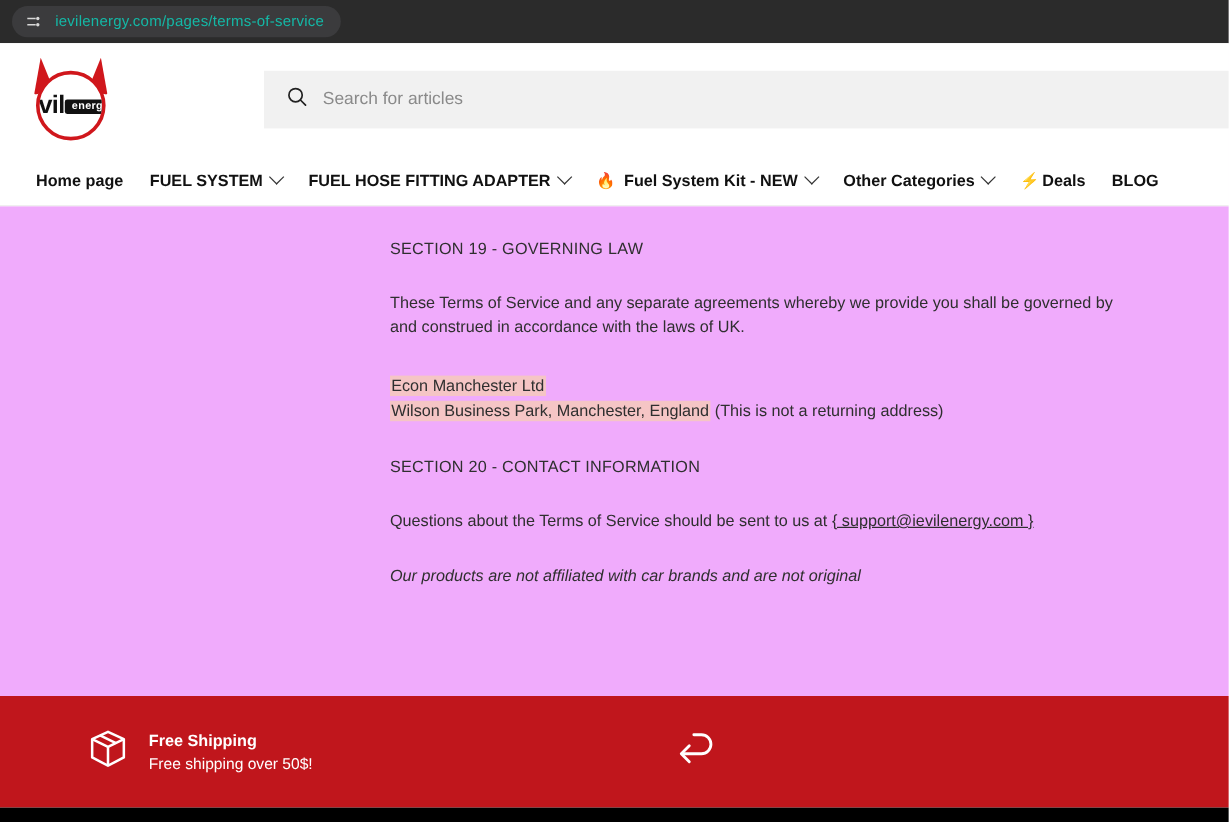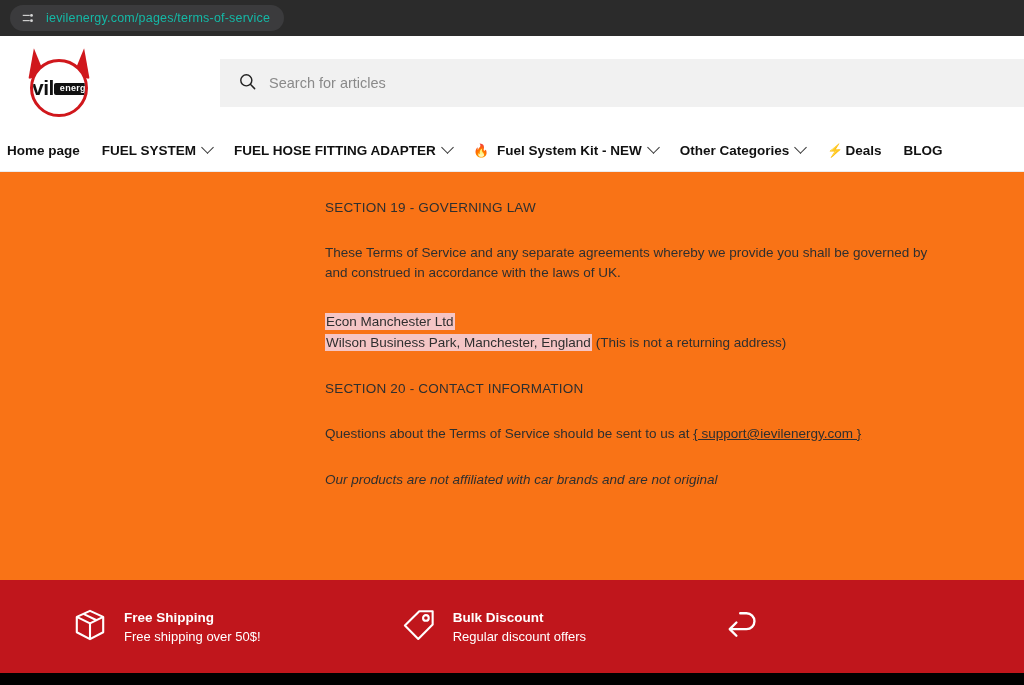--- a/index.html
+++ b/index.html
@@ -137,21 +137,21 @@
     color: #333;
     width: 90%;
   }
   .search-input::placeholder { color: #8a8a8a; }
 
   
   .nav {
     height: 42px;
     display: flex;
     align-items: center;
-    padding-left: 7px;
+    padding-left: 30px;
     gap: 22px;
     border-bottom: 1px solid #ececec;
     background: #ffffff;
   }
   .nav-item {
     display: flex;
     align-items: center;
     gap: 7px;
     font-size: 13.5px;
     font-weight: bold;
@@ -164,21 +164,21 @@
     display: inline-block;
     width: 9px; height: 9px;
     border-right: 1.6px solid #333;
     border-bottom: 1.6px solid #333;
     transform: translateY(-3px) rotate(45deg);
   }
 
   
   .content {
     padding: 28px 0 0 325px;
-    background: #f97316;
+    background: #f0abfc;
     height: 408px;
   }
   .section-title {
     font-size: 13.5px;
     color: #2f2f2f;
     letter-spacing: .2px;
   }
   .para {
     max-width: 620px;
     font-size: 13.5px;
@@ -359,32 +359,20 @@
         <path d="M12 10.9v10.5"></path>
         <path d="M7.6 4.6l8.8 4.2"></path>
       </svg>
     </span>
     <div>
       <div class="f-title">Free Shipping</div>
       <div class="f-sub">Free shipping over 50$!</div>
     </div>
   </div>
 
-  <div class="footer-col">
-    <span class="f-icon">
-      <svg width="36" height="36" viewBox="0 0 24 24" fill="none" stroke="#ffffff" stroke-width="1.4" stroke-linejoin="round">
-        <path d="M2.6 12.4 12.2 2.8h8.9v8.9l-9.6 9.6z"></path>
-        <circle cx="16.6" cy="7.3" r="1.9"></circle>
-      </svg>
-    </span>
-    <div>
-      <div class="f-title">Bulk Discount</div>
-      <div class="f-sub">Regular discount offers</div>
-    </div>
-  </div>
 
   <div class="footer-col">
     <span class="f-icon">
       <svg width="38" height="38" viewBox="0 0 24 24" fill="none" stroke="#ffffff" stroke-width="1.5" stroke-linecap="round" stroke-linejoin="round">
         <path d="M3.4 14.6h10.2a5 5 0 0 0 0-10H9.6"></path>
         <path d="M7.2 10.4 3 14.6l4.2 4.2"></path>
       </svg>
     </span>
   </div>
 </div>

